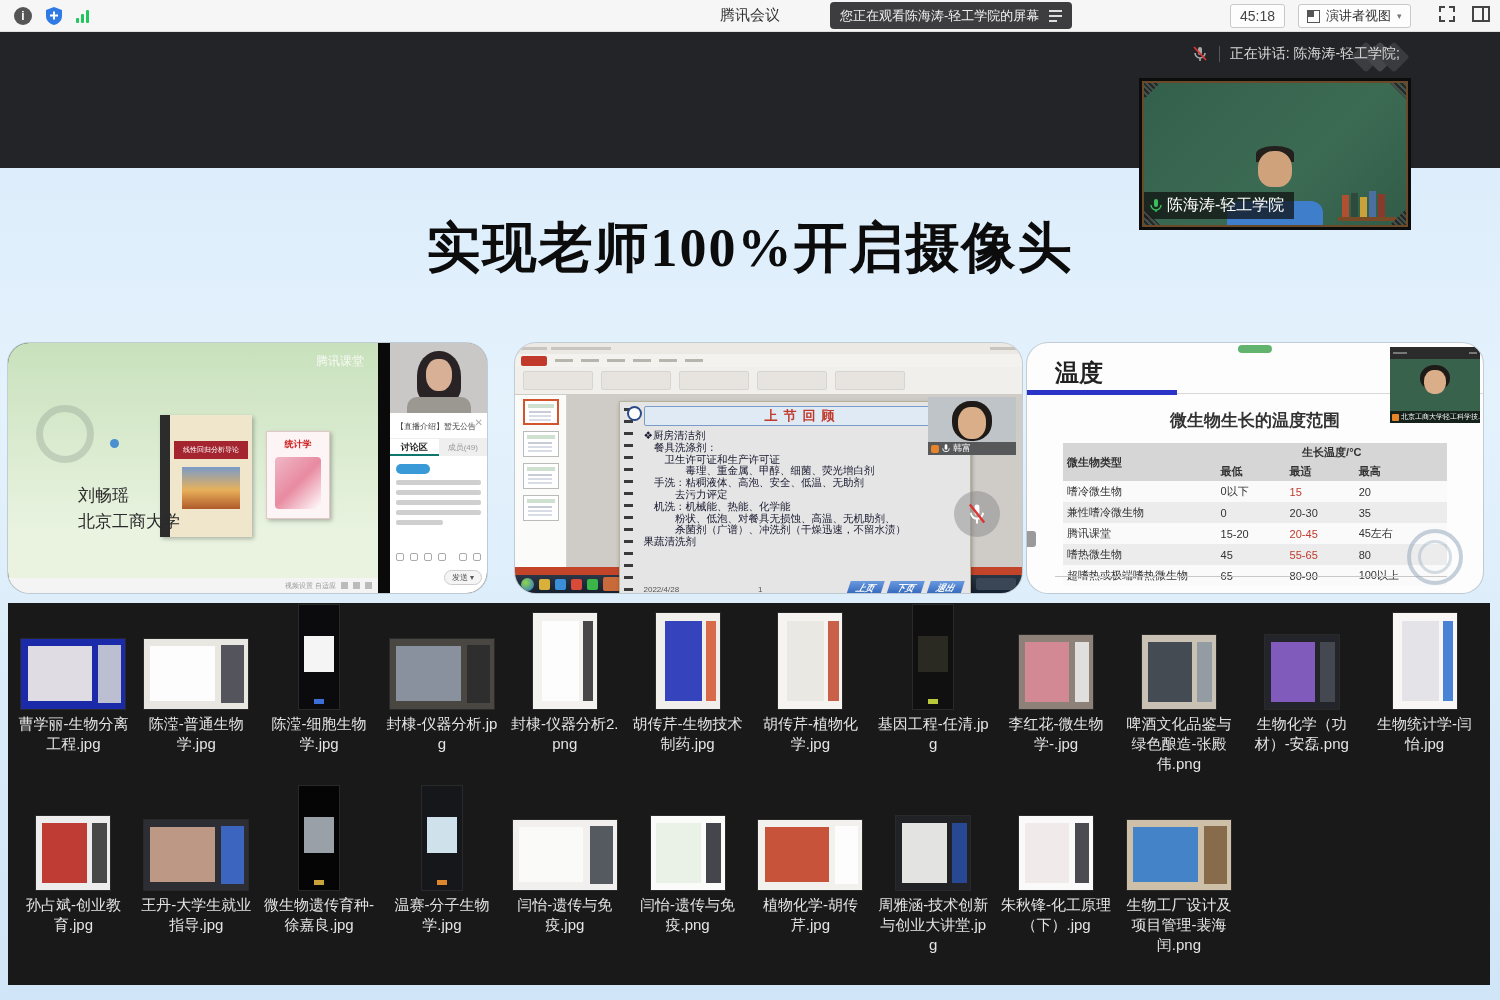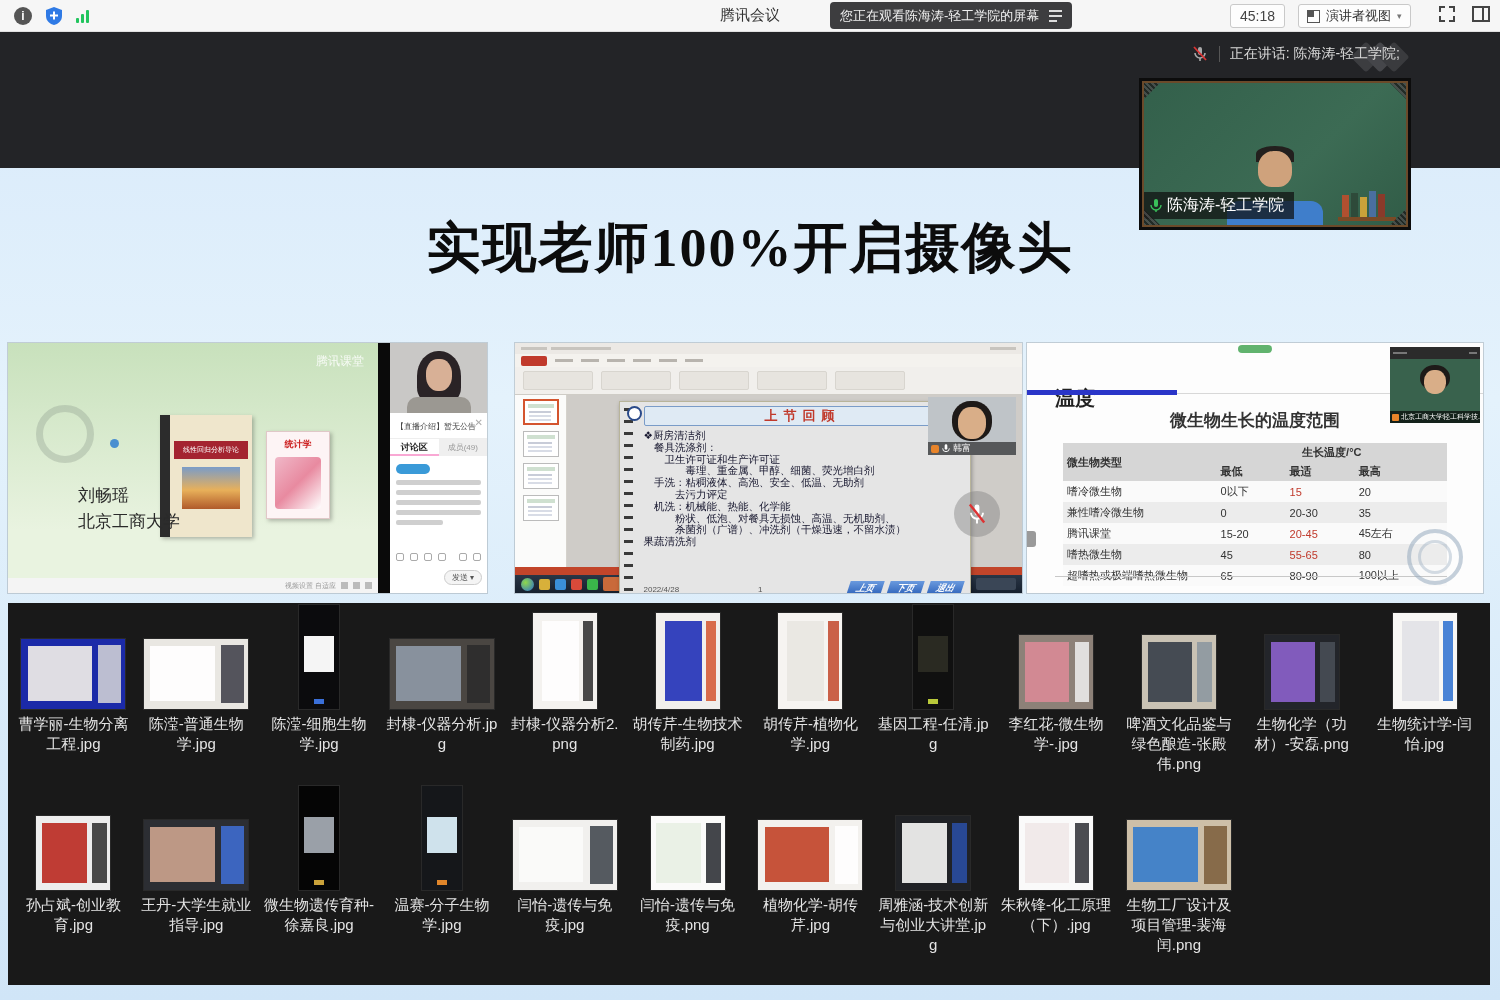--- a/index.html
+++ b/index.html
@@ -74,21 +74,21 @@
   .c-tr{ right:0; top:0; clip-path:polygon(0 0,100% 0,100% 100%);}
   .c-bl{ left:0; bottom:0; clip-path:polygon(0 0,0 100%,100% 100%);}
   .c-br{ right:0; bottom:0; clip-path:polygon(100% 0,100% 100%,0 100%);}
 
   
   .headline { position:absolute; top:212px; left:0; right:0; text-align:center; font-family:"Liberation Serif", serif;
               font-size:54px; font-weight:700; color:#0c0c0c; letter-spacing:2px; }
 
   
   .panelrow { position:absolute; top:343px; left:0; width:1500px; height:250px; }
-  .panel { position:absolute; top:0; height:250px; overflow:hidden; box-shadow:0 0 0 1px rgba(0,0,0,0.15); }
+  .panel { position:absolute; top:0; height:250px; overflow:hidden; box-shadow:0 0 0 1px rgba(0,0,0,0.15);border-radius:21px; }
 
   
   .p1 { left:8px; width:479px; background:#0a0a0a; display:flex; }
   .p1-slide { width:370px; height:100%; position:relative;
               background:linear-gradient(180deg,#c8e1bc,#e9f3e0 75%); }
   .deco-ring { position:absolute; left:28px; top:62px; width:58px; height:58px; border:7px solid rgba(140,155,140,.35); border-radius:50%; }
   .deco-dot { position:absolute; left:102px; top:96px; width:9px; height:9px; background:#4a8fd0; border-radius:50%; }
   .p1-title { position:absolute; left:72px; top:38px; font-size:23px; font-weight:bold; color:#1f5fa8; }
   .p1-wm { position:absolute; right:14px; top:10px; font-size:12px; color:rgba(255,255,255,.85); }
   .book1 { position:absolute; left:152px; top:72px; width:92px; height:122px; background:#efe6cc; border-left:10px solid #2c2c2c; box-shadow:2px 2px 4px rgba(0,0,0,.25); }
@@ -103,21 +103,21 @@
   .p1-strip i { width:7px; height:7px; background:#bbb; margin-left:5px; display:inline-block; }
   .p1-gap { width:12px; height:100%; background:#0a0a0a; }
   .p1-right { flex:1; background:#fff; display:flex; flex-direction:column; position:relative; }
   .p1-cam { height:70px; background:#c9c8c6; position:relative; overflow:hidden; }
   .p1-cam .hair { position:absolute; left:50%; top:8px; transform:translateX(-50%); width:44px; height:52px; background:#2a2326; border-radius:48% 48% 30% 30%; }
   .p1-cam .face { position:absolute; left:50%; top:16px; transform:translateX(-50%); width:26px; height:32px; background:#d8b096; border-radius:45%; }
   .p1-cam .coat { position:absolute; left:50%; bottom:-6px; transform:translateX(-50%); width:64px; height:22px; background:#9b9892; border-radius:10px 10px 0 0; }
   .chat-x { position:absolute; right:4px; top:74px; color:#aaa; font-size:10px; }
   .chat-notice { font-size:8px; color:#444; padding:8px 6px 6px; border-bottom:1px solid #eee; }
   .chat-tabs { display:flex; height:17px; font-size:9px; }
-  .chat-tab-a { flex:1; text-align:center; line-height:17px; color:#222; font-weight:bold; border-bottom:2px solid #f9a8d4; }
+  .chat-tab-a { flex:1; text-align:center; line-height:17px; color:#222; font-weight:bold; border-bottom:2px solid #0f766e; }
   .chat-tab-b { flex:1; text-align:center; line-height:17px; color:#999; background:#efefef; font-size:8px; }
   .chat-badge { margin:8px 0 0 6px; width:34px; height:10px; background:#3a9ad8; border-radius:5px; }
   .chat-lines { padding:6px 6px 0; }
   .chat-lines i { display:block; height:5px; background:#cfcfcf; border-radius:2px; margin-bottom:5px; }
   .chat-lines i:nth-child(5){ width:55%; }
   .chat-icons { position:absolute; bottom:32px; left:6px; right:6px; display:flex; gap:6px; }
   .chat-icons i { width:8px; height:8px; border:1px solid #aaa; border-radius:2px; }
   .chat-icons .sp { flex:1; border:none; }
   .send-btn { position:absolute; right:5px; bottom:8px; width:38px; height:15px; background:#f4f4f4; border:1px solid #ccc;
               border-radius:8px; font-size:8px; color:#555; text-align:center; line-height:13px; }
@@ -162,21 +162,21 @@
   .p2-task { height:18px; background:linear-gradient(180deg,#2a3646,#16202e); display:flex; align-items:center; gap:5px; padding:0 6px; }
   .orb { width:13px; height:13px; border-radius:50%; background:radial-gradient(circle at 35% 35%,#8fd84a,#2a6fd0); }
   .p2-task .ti { width:11px; height:11px; border-radius:2px; }
   .p2-task .active { width:64px; height:14px; background:#c96a3a; border-radius:2px; }
   .p2-task .sp { flex:1; }
   .p2-task .tray { width:40px; height:12px; background:#3a4656; border-radius:2px; }
 
   
   .p3 { left:1027px; width:456px; background:#fdfdfd; }
   .p3-grnpill { position:absolute; left:50%; top:2px; transform:translateX(-50%); width:34px; height:8px; background:#3aa04a; border-radius:4px; opacity:.8; }
-  .p3-title { position:absolute; left:28px; top:14px; font-size:20px; font-weight:bold; color:#222;margin-top:28px; }
+  .p3-title { position:absolute; left:28px; top:14px; font-size:24px; font-weight:bold; color:#222; }
   .p3-rule { position:absolute; left:0; top:50px; width:100%; border-top:1px solid #d8d8d8; }
   .p3-bluebar { position:absolute; left:0; top:47px; width:150px; height:5px; background:#2a35c8; }
   .p3-sub { position:absolute; left:0; top:66px; width:100%; text-align:center; font-size:17px; color:#333; font-weight:bold; }
   .p3-table { position:absolute; left:36px; top:100px; width:384px; border-collapse:collapse; font-size:11px; color:#333; }
   .p3-table th { background:#d6d6d6; font-weight:bold; padding:2px 4px; text-align:left; }
   .p3-table td { padding:3px 4px; }
   .p3-table tr:nth-child(even) td { background:#ececec; }
   .p3-table tr:nth-child(odd) td { background:#fafafa; }
   .p3-table .red { color:#c0392b; }
   .p3-botline { position:absolute; left:28px; right:36px; top:233px; border-top:1px solid #c8c8c8; }

